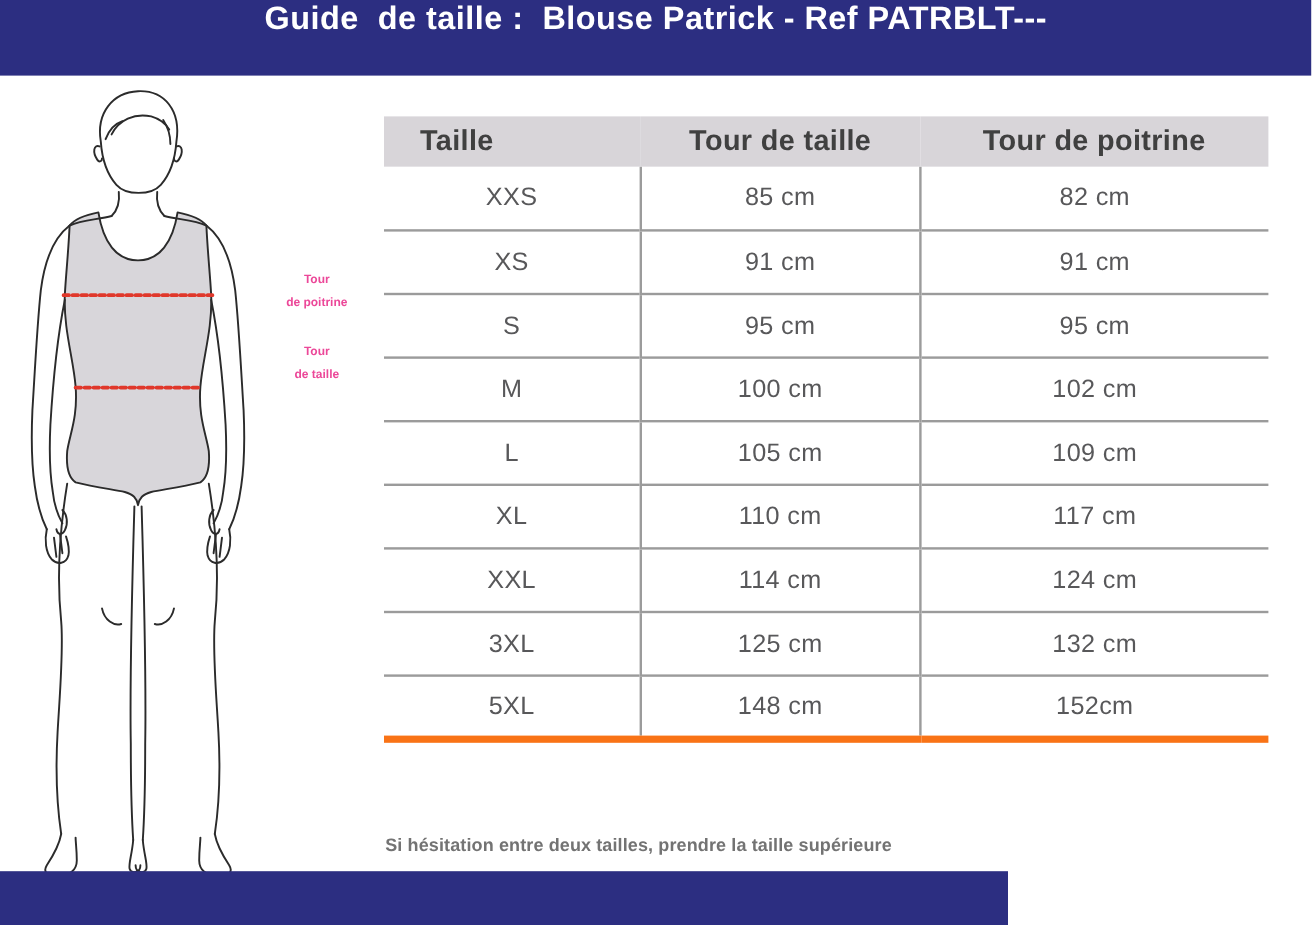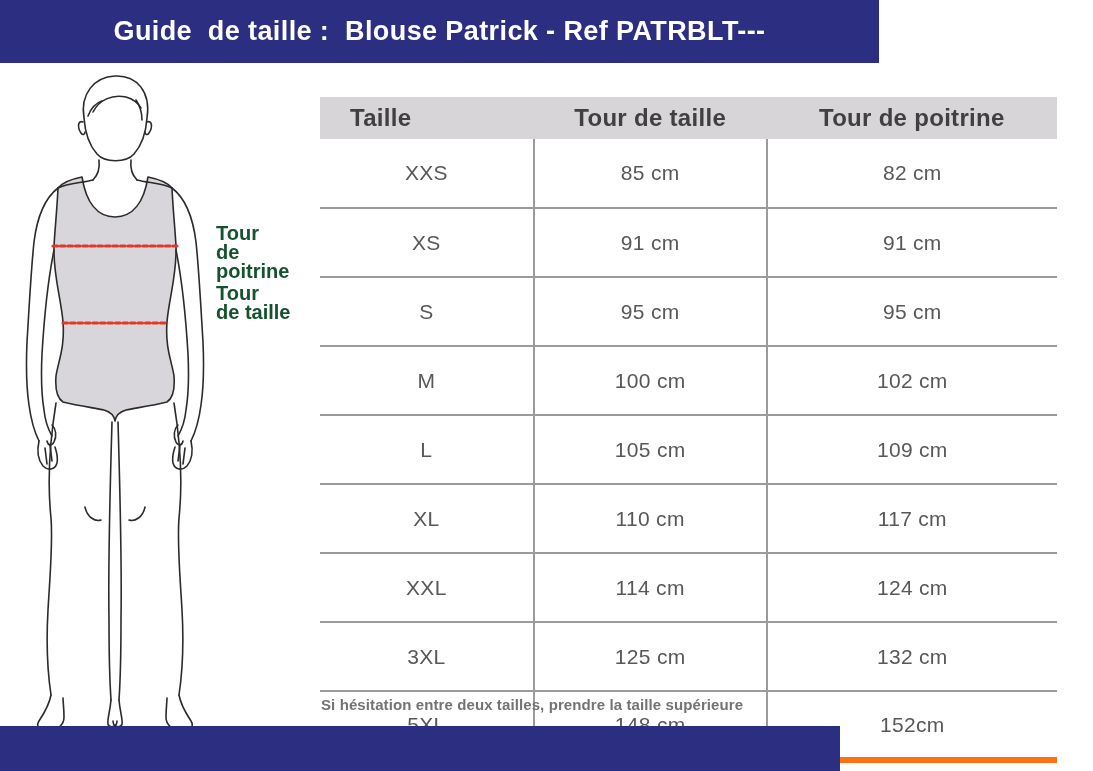--- a/index.html
+++ b/index.html
@@ -10,45 +10,45 @@
     width: 1093px;
     height: 771px;
     background: #ffffff;
     overflow: hidden;
   }
 
   
   .top-banner {
     position: absolute;
     left: 0; top: 0;
-    width: 879px; height: 63px;
+    width: 1093px; height: 63px;
     background: #2c2e81;
     display: flex;
-    align-items: center;
     justify-content: center;
   }
   .top-banner h1 {
     color: #ffffff;
     font-size: 27px;
     font-weight: bold;
     letter-spacing: 0.4px;
     white-space: pre;
   }
 
   
   .figure-svg {
     position: absolute;
     left: 0; top: 70px;
     width: 310px; height: 660px;
   }
   .measure-label {
     position: absolute;
     width: 96px;
-    color: #14532d;
-    font-size: 20px;
+    text-align: center;
+    color: #ec4899;
+    font-size: 10px;
     font-weight: bold;
     line-height: 19px;
   }
   .label-chest { left: 216px; top: 224px; }
   .label-waist { left: 216px; top: 284px; }
 
   
   .size-table {
     position: absolute;
     left: 320px; top: 97px;
@@ -66,21 +66,21 @@
     font-size: 24px;
     font-weight: 700;
     text-align: center;
     letter-spacing: 0.3px;
   }
   .size-table thead th:first-child {
     text-align: left;
     padding-left: 30px;
   }
   .size-table tbody td {
-    height: 69px;
+    height: 53px;
     background: #ffffff;
     text-align: center;
     vertical-align: middle;
     color: #58585a;
     font-size: 21px;
     font-weight: 500;
     letter-spacing: 0.3px;
   }
   .size-table tbody tr + tr td { border-top: 2px solid #9b9b9b; }
   .size-table tbody tr:last-child td { border-bottom: 6px solid #f97316; }

